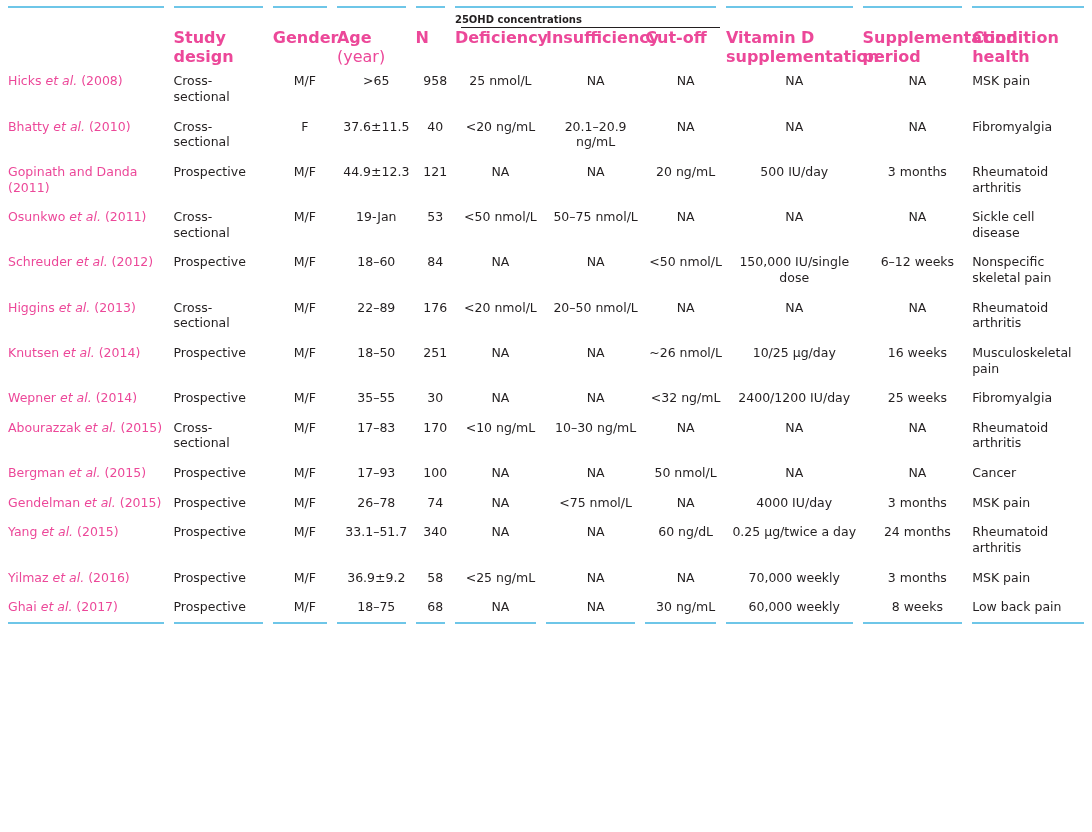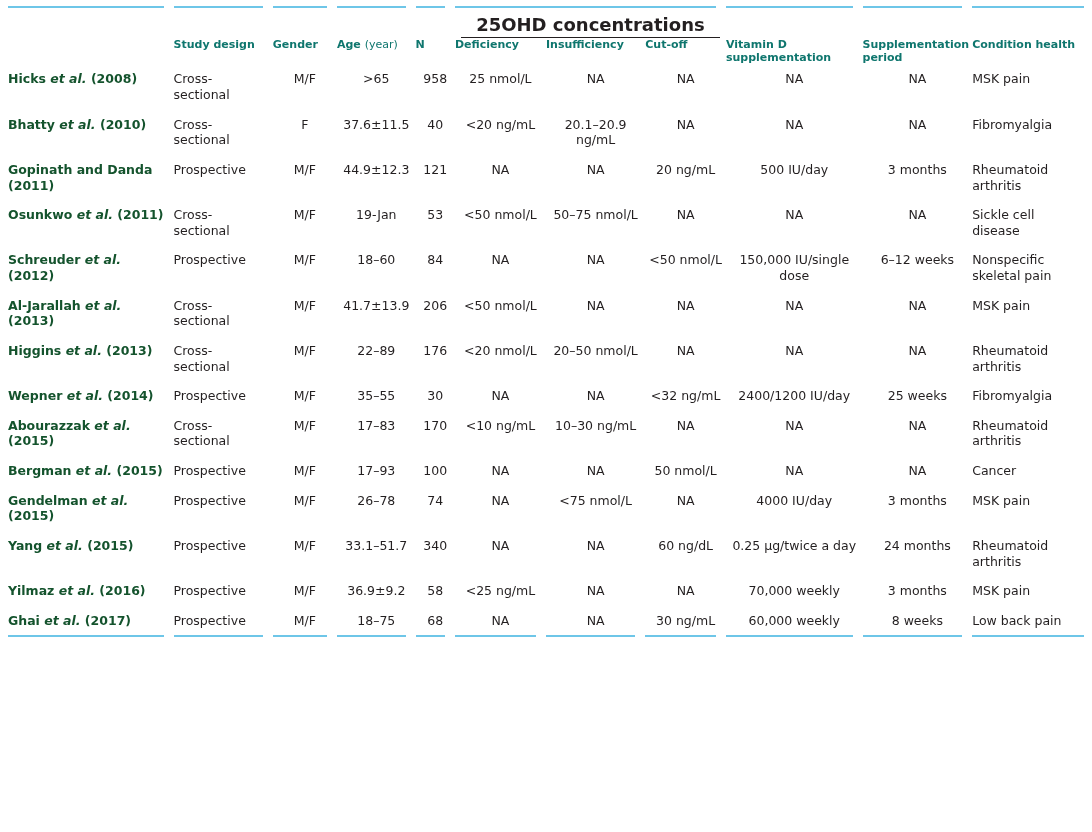--- a/index.html
+++ b/index.html
@@ -34,51 +34,50 @@
     height: 8px;
   }
   .rule-seg {
     height: 2px;
     background: #6ec6e8;
     margin-right: 10px;
   }
   .rule-seg.last { margin-right: 0; }
 
   .grouphead {
-    text-align: center;
+    text-align: left;
     font-weight: bold;
-    font-size: 18px;
+    font-size: 10px;
     padding-bottom: 2px;
     color: #231f20;
   }
   .grouprule {
     height: 1px;
     background: #231f20;
     margin: 0 6px 0 6px;
   }
   .colhead {
     font-weight: bold;
-    font-size: 11px;
+    font-size: 16px;
     line-height: 1.2;
     padding: 3px 6px 6px 0;
-    color: #0f766e;
+    color: #ec4899;
   }
   .colhead.c { text-align: left; padding-right: 0; }
   .colhead .light { font-weight: normal; }
 
   tbody.body td {
     padding: 7px 6px 7px 0;
     line-height: 1.25;
     font-size: 12.5px;
   }
   tbody.body td.c { text-align: center; padding-right: 0; }
   .ref {
-    color: #14532d;
+    color: #ec4899;
     white-space: normal;
-    font-weight: bold;
   }
   .ref i { font-style: italic; }
 
   .footnote {
     padding: 10px 8px 0 8px;
     font-size: 11.5px;
     color: #231f20;
   }
 </style>
 </head>
@@ -215,44 +214,44 @@
           <td class="c">18–60</td>
           <td class="c">84</td>
           <td class="c">NA</td>
           <td class="c">NA</td>
           <td class="c">&lt;50 nmol/L</td>
           <td class="c">150,000 IU/single dose</td>
           <td class="c">6–12 weeks</td>
           <td>Nonspecific skeletal pain</td>
         </tr>
         <tr>
-          <td><span class="ref">Al-Jarallah <i>et al.</i> (2013)</span></td>
-          <td>Cross-sectional</td>
-          <td class="c">M/F</td>
-          <td class="c">41.7±13.9</td>
-          <td class="c">206</td>
-          <td class="c">&lt;50 nmol/L</td>
-          <td class="c">NA</td>
-          <td class="c">NA</td>
-          <td class="c">NA</td>
-          <td class="c">NA</td>
-          <td>MSK pain</td>
-        </tr>
-        <tr>
           <td><span class="ref">Higgins <i>et al.</i> (2013)</span></td>
           <td>Cross-sectional</td>
           <td class="c">M/F</td>
           <td class="c">22–89</td>
           <td class="c">176</td>
           <td class="c">&lt;20 nmol/L</td>
           <td class="c">20–50 nmol/L</td>
           <td class="c">NA</td>
           <td class="c">NA</td>
           <td class="c">NA</td>
           <td>Rheumatoid arthritis</td>
+        </tr>
+        <tr>
+          <td><span class="ref">Knutsen <i>et al.</i> (2014)</span></td>
+          <td>Prospective</td>
+          <td class="c">M/F</td>
+          <td class="c">18–50</td>
+          <td class="c">251</td>
+          <td class="c">NA</td>
+          <td class="c">NA</td>
+          <td class="c">~26 nmol/L</td>
+          <td class="c">10/25 µg/day</td>
+          <td class="c">16 weeks</td>
+          <td>Musculoskeletal pain</td>
         </tr>
         <tr>
           <td><span class="ref">Wepner <i>et al.</i> (2014)</span></td>
           <td>Prospective</td>
           <td class="c">M/F</td>
           <td class="c">35–55</td>
           <td class="c">30</td>
           <td class="c">NA</td>
           <td class="c">NA</td>
           <td class="c">&lt;32 ng/mL</td>

